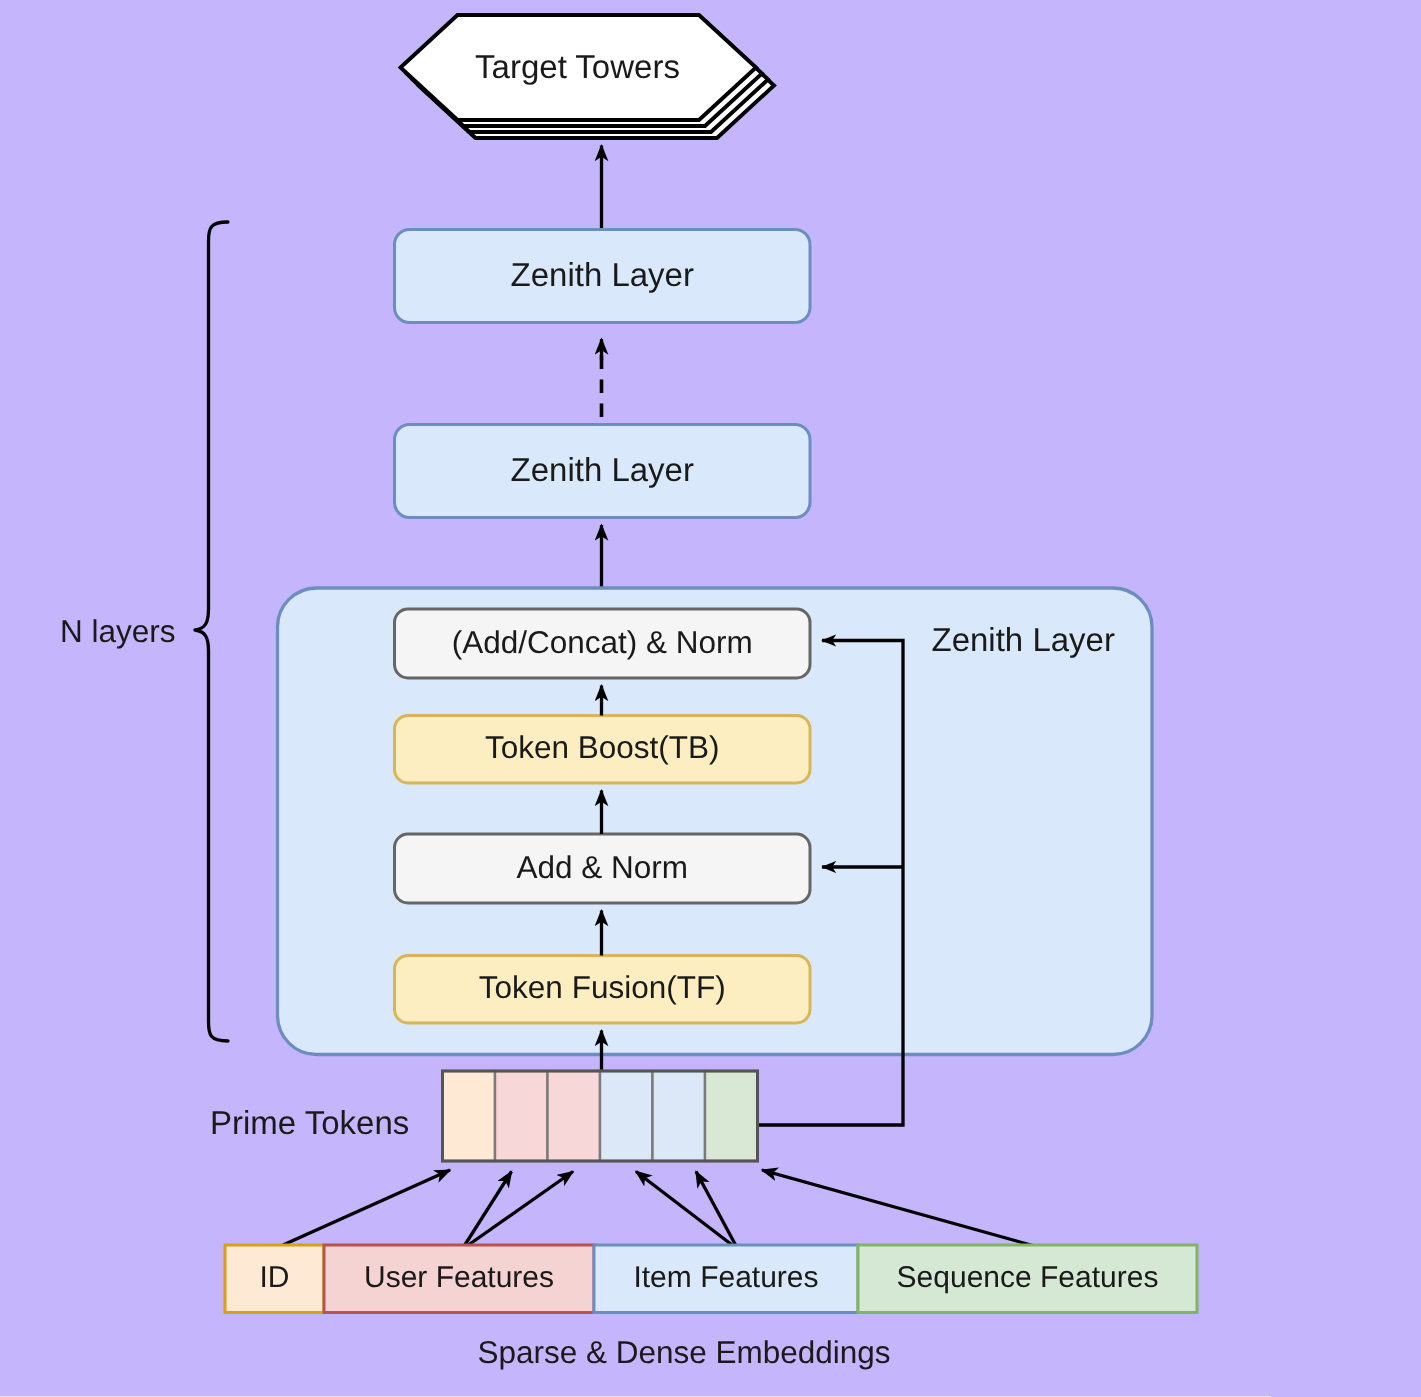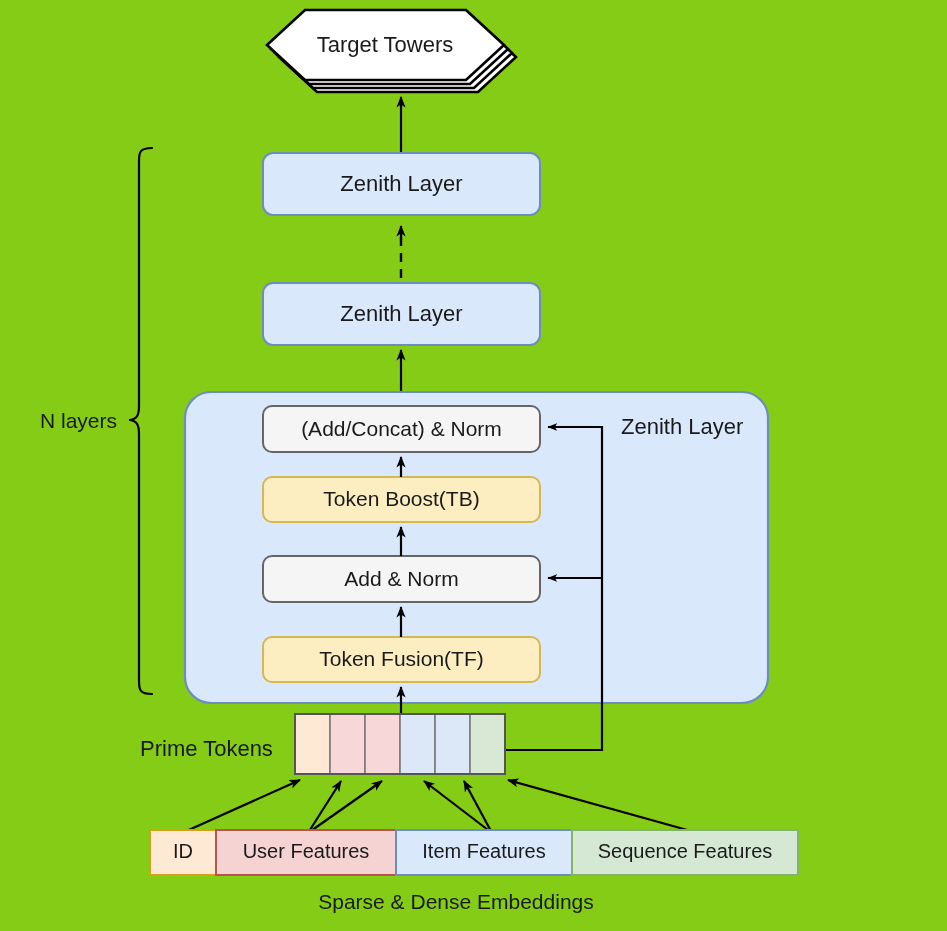--- a/index.html
+++ b/index.html
@@ -8,21 +8,21 @@
     padding: 0;
     background: #ffffff;
   }
   body {
     font-family: "Liberation Sans", sans-serif;
   }
   #diagram-root {
     position: relative;
     width: 947px;
     height: 931px;
-    background: #84cc16;
+    background: #c4b5fd;
     overflow: hidden;
   }
   svg#diagram-svg {
     position: absolute;
     left: 0;
     top: 0;
     width: 947px;
     height: 931px;
   }
   .node-text {

